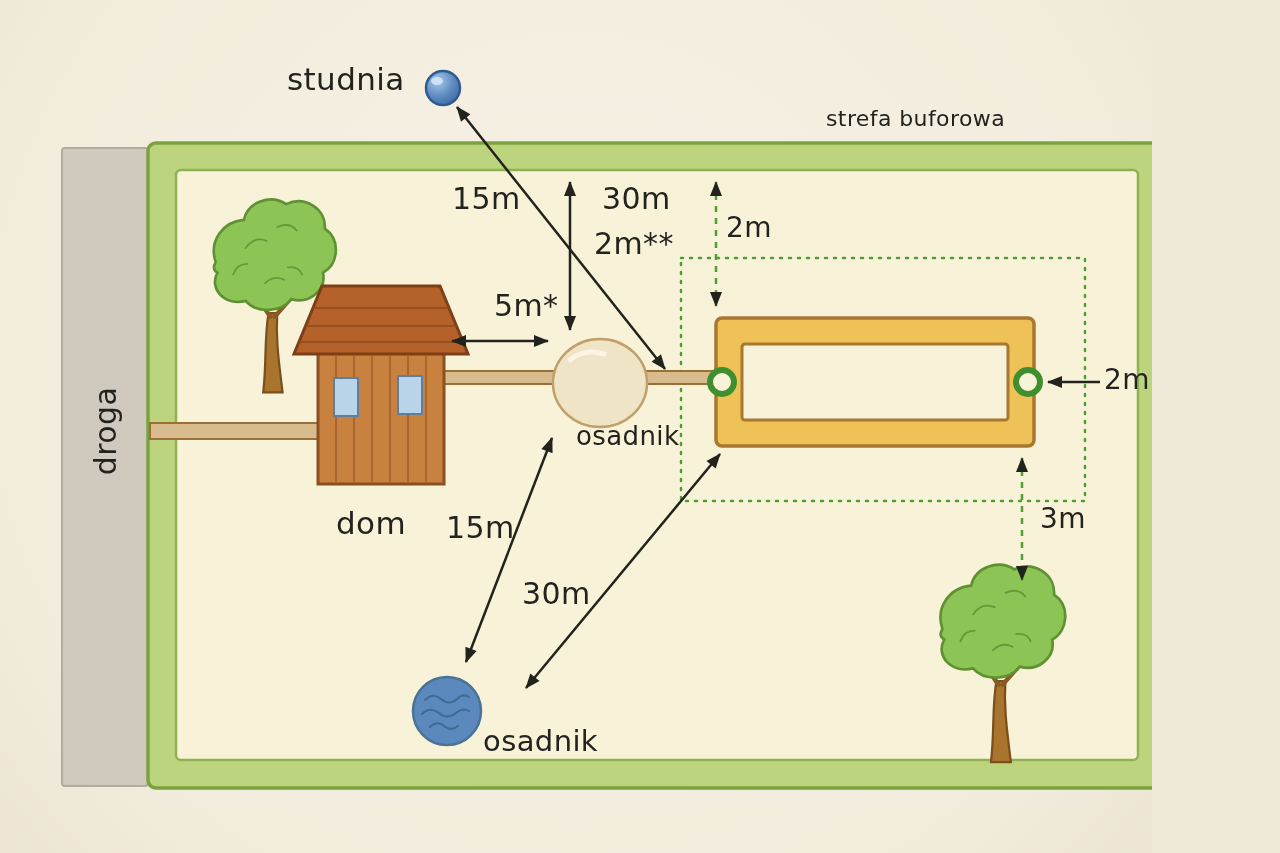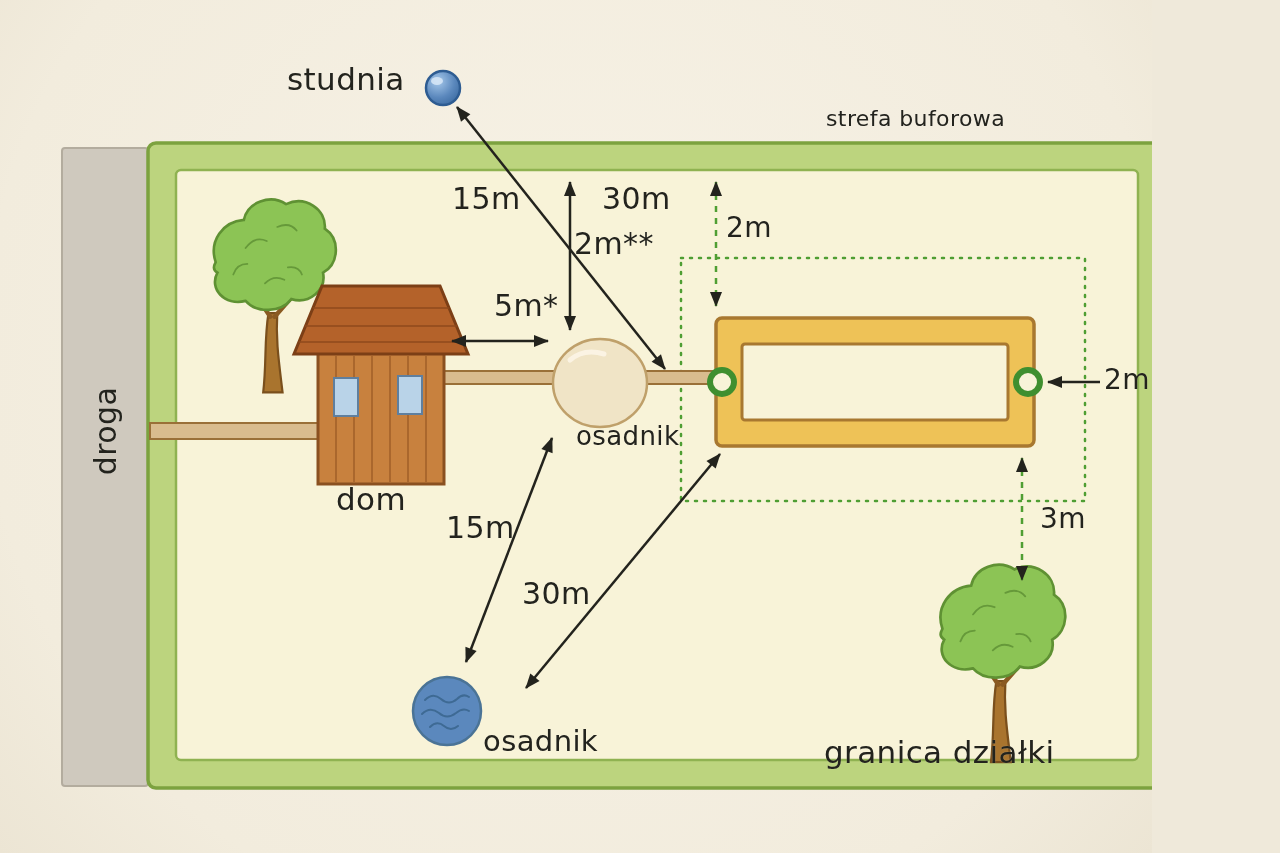--- a/index.html
+++ b/index.html
@@ -101,29 +101,28 @@
       <line x1="716" y1="182" x2="716" y2="306" stroke="#4f9e33" stroke-dasharray="6 6" marker-start="url(#ad)" marker-end="url(#ad)"></line>
       <line x1="1022" y1="458" x2="1022" y2="580" stroke="#4f9e33" stroke-dasharray="6 6" marker-start="url(#ad)" marker-end="url(#ad)"></line>
     </g>
   </svg>
 
   <div class="lbl" style="left:287px;top:64px;font-size:31px">studnia</div>
   <div class="lbl" style="left:826px;top:108px;font-size:22px">strefa buforowa</div>
 
   <div class="lbl" style="left:452px;top:184px">15m</div>
   <div class="lbl" style="left:602px;top:184px">30m</div>
-  <div class="lbl" style="left:574px;top:229px">2m**</div>
+  <div class="lbl" style="left:594px;top:229px">2m**</div>
   <div class="lbl" style="left:494px;top:291px">5m*</div>
   <div class="lbl small" style="left:726px;top:214px">2m</div>
   <div class="lbl small" style="left:1104px;top:366px">2m</div>
 
   <div class="lbl" style="left:576px;top:423px;font-size:26px">osadnik</div>
-  <div class="lbl" style="left:336px;top:484px;font-size:31px">dom</div>
+  <div class="lbl" style="left:336px;top:508px;font-size:31px">dom</div>
 
   <div class="lbl" style="left:446px;top:513px">15m</div>
   <div class="lbl" style="left:522px;top:579px">30m</div>
   <div class="lbl small" style="left:1040px;top:505px">3m</div>
 
   <div class="lbl" style="left:483px;top:727px;font-size:29px">osadnik</div>
-  <div class="lbl" style="left:824px;top:737px;font-size:31px">granica działki</div>
 
   <div class="lbl vertical">droga</div>
 </div>
 
 </body></html>

